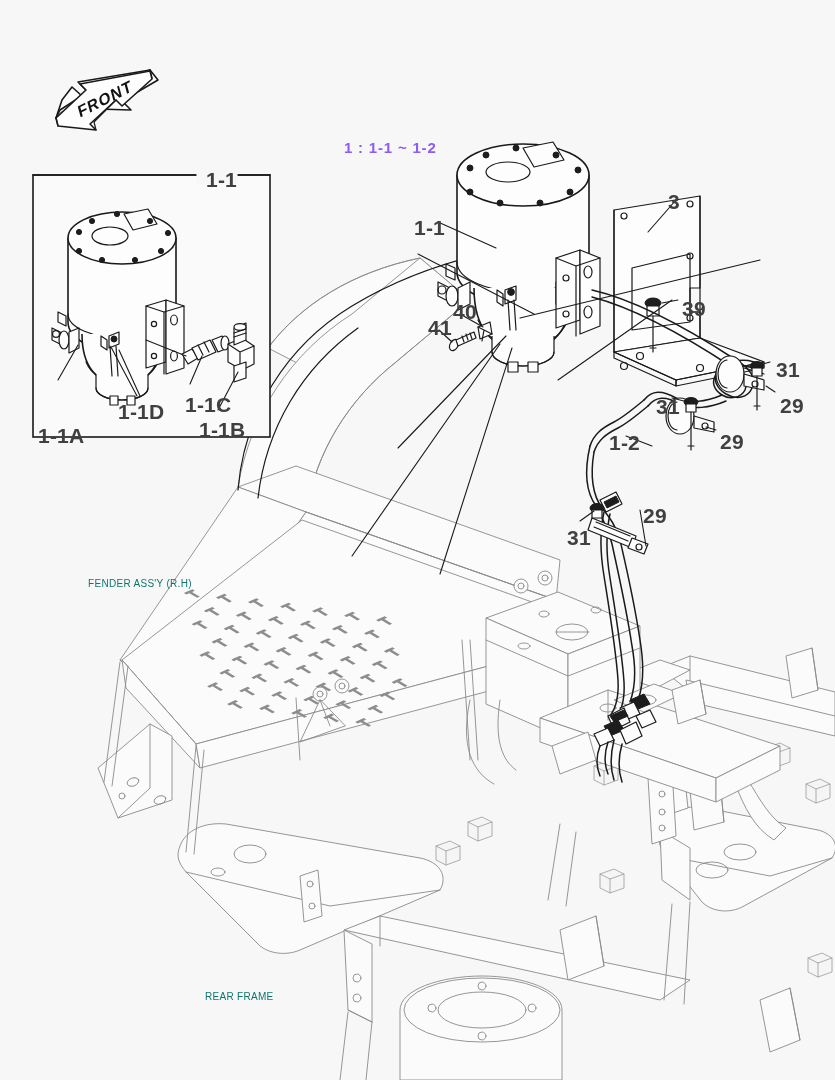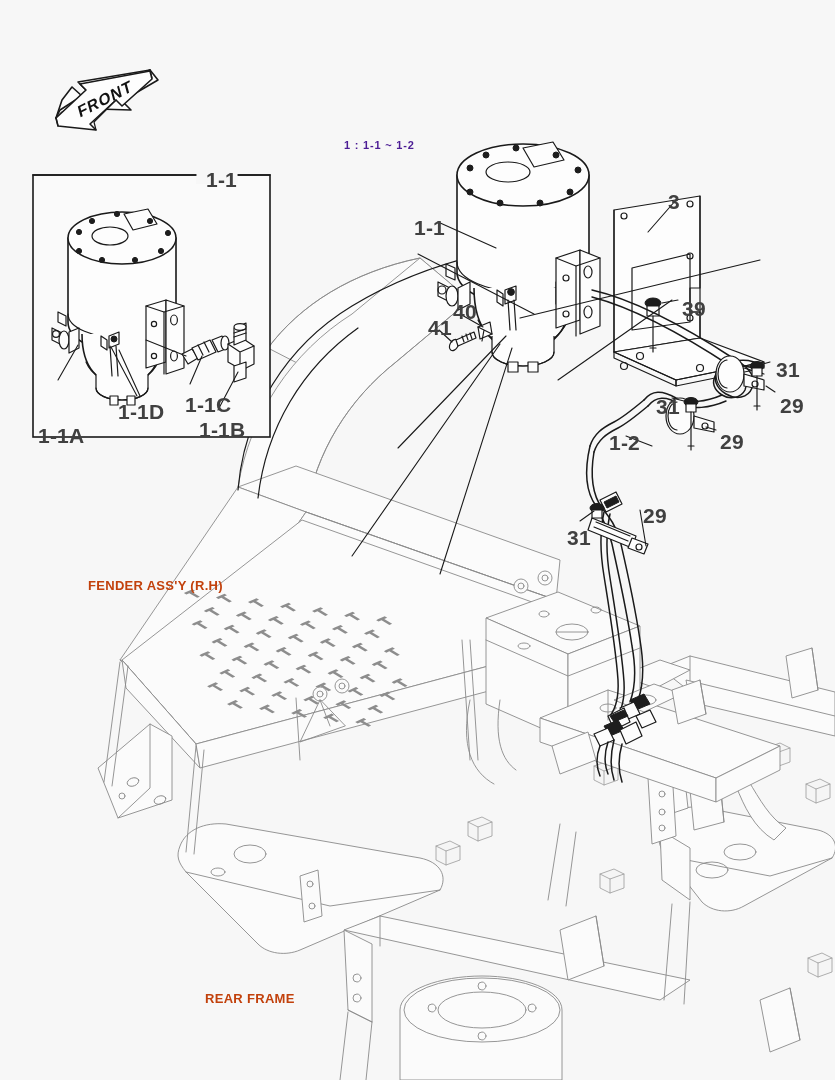--- a/index.html
+++ b/index.html
@@ -18,32 +18,32 @@
     font-family:"Liberation Sans",sans-serif;
     font-size:21px;
     font-weight:700;
     color:#404040;
     white-space:nowrap;
     letter-spacing:0.2px;
   }
   .cap{
     position:absolute;
     font-family:"Liberation Sans",sans-serif;
-    font-size:13px;
-    font-weight:700;
-    color:#c2410c;
+    font-size:10px;
+    font-weight:400;
+    color:#0f766e;
     white-space:nowrap;
     letter-spacing:0.3px;
   }
   .hdr{
     position:absolute;
     font-family:"Liberation Sans",sans-serif;
-    font-size:11px;
+    font-size:15px;
     font-weight:700;
-    color:#4c1d95;
+    color:#8b5cf6;
     white-space:nowrap;
     letter-spacing:0.8px;
   }
   .frontword{
     position:absolute;
     font-family:"Liberation Sans",sans-serif;
     font-size:16px;
     font-weight:700;
     color:#111;
     letter-spacing:1px;

